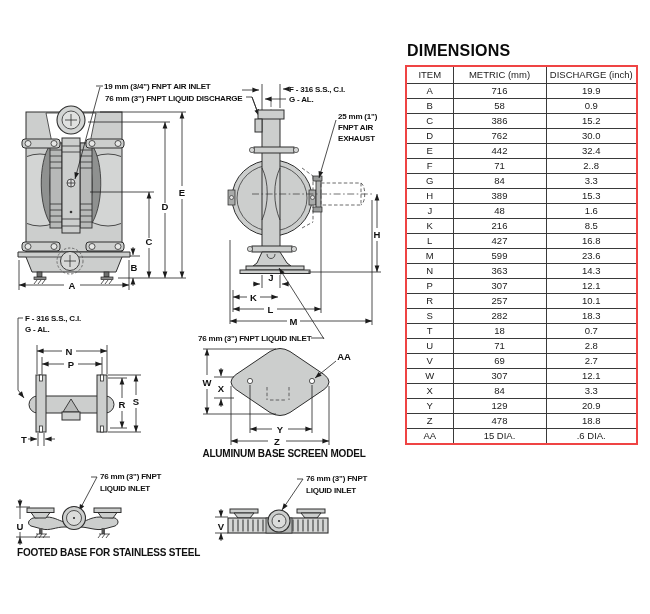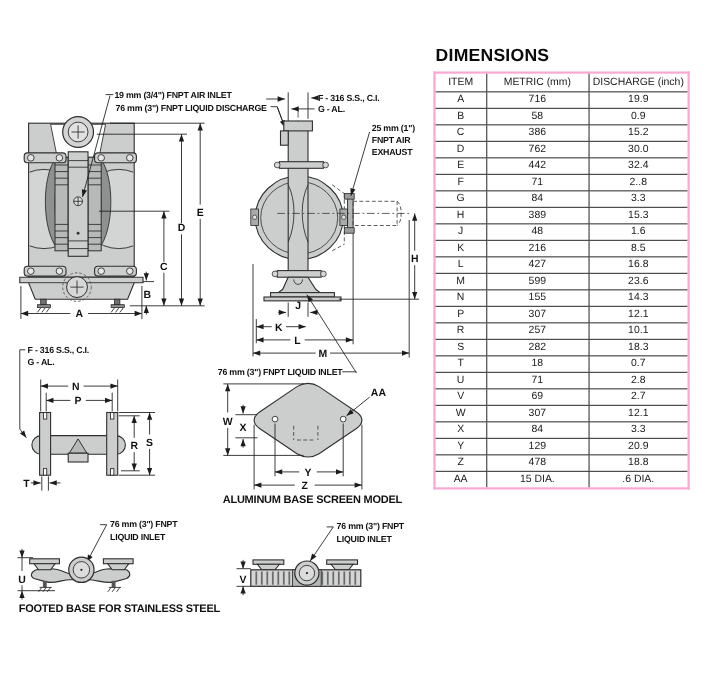--- a/index.html
+++ b/index.html
@@ -1,22 +1,22 @@
 <!DOCTYPE html>
 <html><head>
 <meta charset="utf-8">
 <style>
   html,body{margin:0;padding:0;background:#fff;}
   .canvas{position:relative;width:650px;height:614px;background:#ffffff;overflow:hidden;
           font-family:"Liberation Sans",sans-serif;}
   .canvas svg{position:absolute;left:0;top:0;}
   
-  .dims-panel{position:absolute;left:394px;top:42px;width:233px;}
+  .dims-panel{position:absolute;left:405px;top:42px;width:233px;}
   .dims-title{font-size:16px;font-weight:bold;color:#0a0a0a;margin:0 0 5px 2px;letter-spacing:.2px;}
-  table.dims{border-collapse:collapse;width:100%;table-layout:fixed;border:2px solid #f9a8d4;}
+  table.dims{border-collapse:collapse;width:100%;table-layout:fixed;border:2px solid #ef4444;}
   table.dims th,table.dims td{border:1px solid #3a3a3a;text-align:center;padding:0;
       font-size:9.5px;color:#1a1a1a;font-weight:normal;height:14px;line-height:14px;
       overflow:hidden;white-space:nowrap;}
   table.dims thead th{height:16px;line-height:16px;}
   
   .oln{fill:#cccecd;stroke:#2e2e2e;stroke-width:1;}
   .oln2{fill:#b7b9b8;stroke:#2e2e2e;stroke-width:.9;}
   .drk{fill:#8f9190;stroke:#2c2c2c;stroke-width:.8;}
   .wht{fill:#ffffff;stroke:#2e2e2e;stroke-width:.8;}
   .ln{stroke:#2e2e2e;stroke-width:.8;fill:none;}
@@ -382,21 +382,21 @@
             <td>427</td>
             <td>16.8</td>
           </tr>
           <tr>
             <td>M</td>
             <td>599</td>
             <td>23.6</td>
           </tr>
           <tr>
             <td>N</td>
-            <td>155</td>
+            <td>363</td>
             <td>14.3</td>
           </tr>
           <tr>
             <td>P</td>
             <td>307</td>
             <td>12.1</td>
           </tr>
           <tr>
             <td>R</td>
             <td>257</td>

